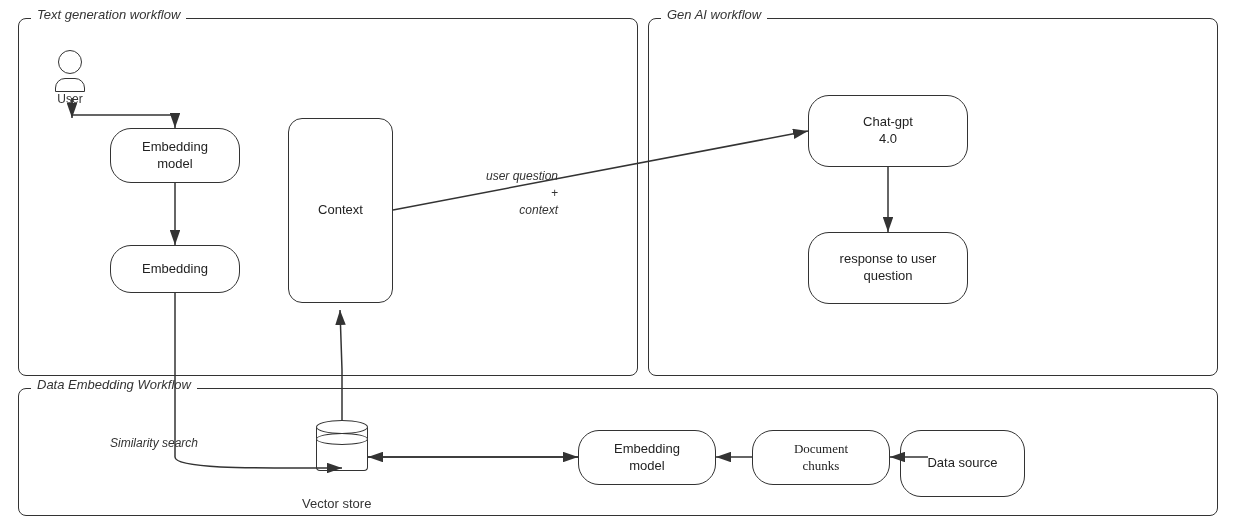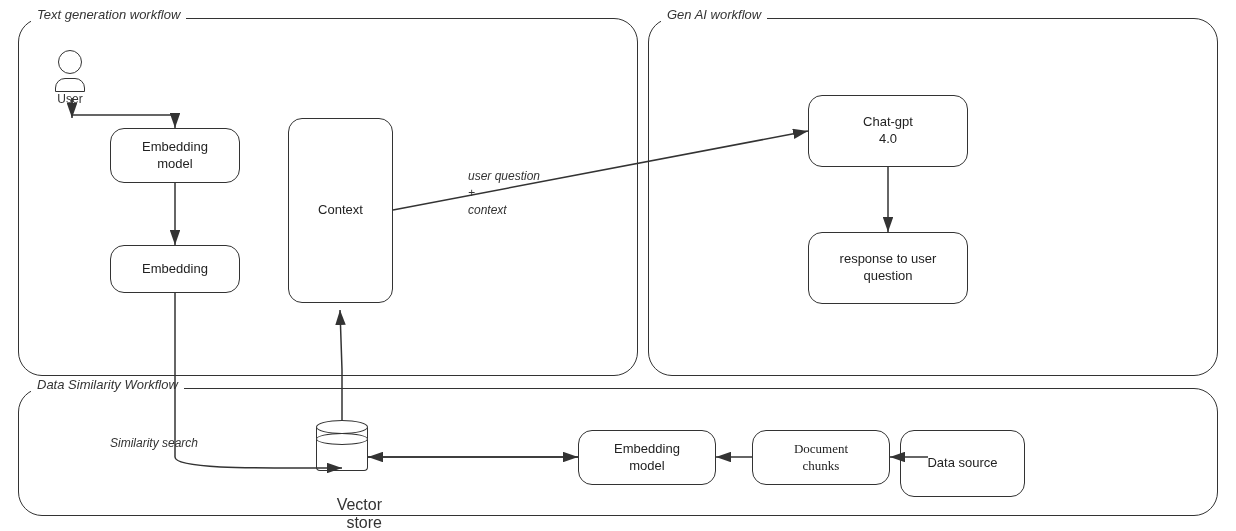--- a/index.html
+++ b/index.html
@@ -16,40 +16,40 @@
       width: 1236px;
       height: 531px;
       position: relative;
       background: #fff;
     }
 
     
     .workflow-box {
       position: absolute;
       border: 1.5px solid #333;
-      border-radius: 24px;
+      border-radius: 8px;
       background: transparent;
     }
 
     .workflow-label {
       position: absolute;
       top: -12px;
       left: 12px;
       background: #fff;
       padding: 0 6px;
       font-size: 13px;
       color: #333;
       font-style: italic;
     }
 
     
     .node-box {
       position: absolute;
       border: 1.5px solid #333;
-      border-radius: 14px;
+      border-radius: 21px;
       background: #fff;
       display: flex;
       align-items: center;
       justify-content: center;
       text-align: center;
       font-size: 13px;
       color: #222;
       line-height: 1.3;
     }
 
@@ -128,46 +128,46 @@
       left: 0;
       width: 1236px;
       height: 531px;
       pointer-events: none;
     }
 
     .label-text {
       position: absolute;
       font-size: 12px;
       color: #333;
+      text-align: right;
+      font-style: italic;
+    }
+
+    .db-label {
+      position: absolute;
+      font-size: 13px;
+      color: #333;
       text-align: left;
-      font-style: italic;
-    }
-
-    .db-label {
-      position: absolute;
-      font-size: 16px;
-      color: #333;
-      text-align: right;
     }
   </style>
 </head>
 <body>
 
 <div class="diagram-container">
 
   <div class="workflow-box" style="left:18px; top:18px; width:620px; height:358px;">
     <span class="workflow-label">Text generation workflow</span>
   </div>
 
   <div class="workflow-box" style="left:648px; top:18px; width:570px; height:358px;">
     <span class="workflow-label">Gen AI workflow</span>
   </div>
 
   <div class="workflow-box" style="left:18px; top:388px; width:1200px; height:128px;">
-    <span class="workflow-label">Data Similarity Workflow</span>
+    <span class="workflow-label">Data Embedding Workflow</span>
   </div>
 
   <div class="user-icon" style="left:55px; top:50px;">
     <div class="user-circle"></div>
     <div class="user-body"></div>
     <span style="margin-top:0; font-size:12px;">User</span>
   </div>
 
   <div class="node-box" style="left:110px; top:128px; width:130px; height:55px;">
     <span>Embedding<br>model</span>

